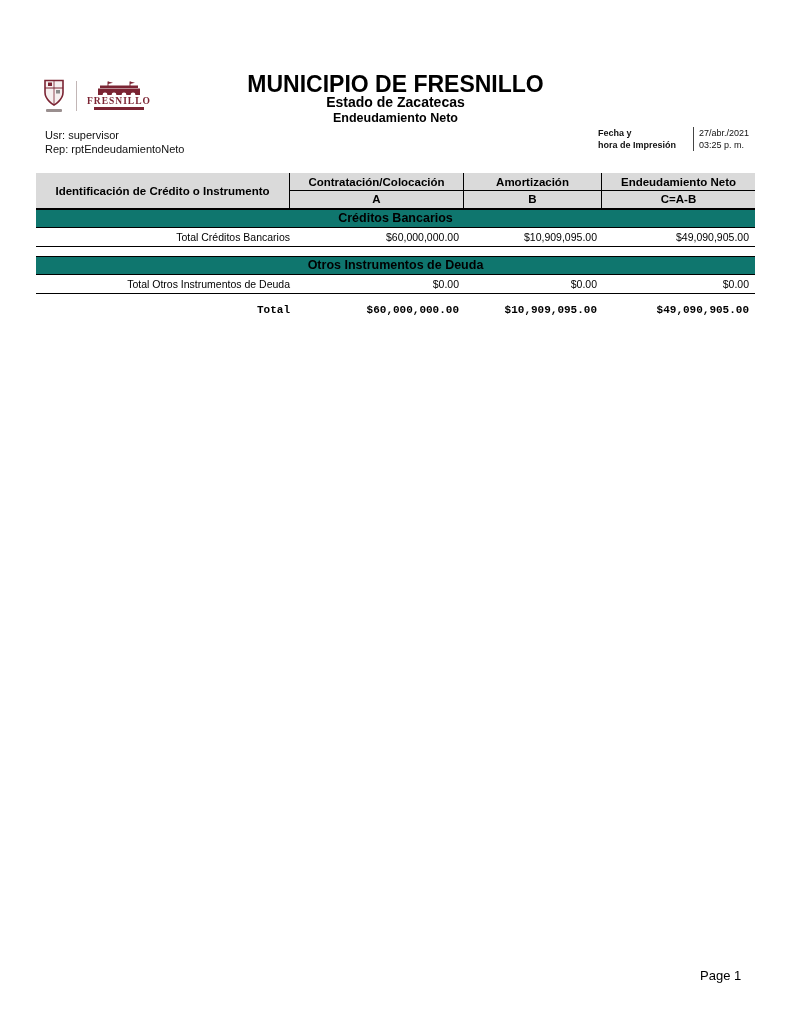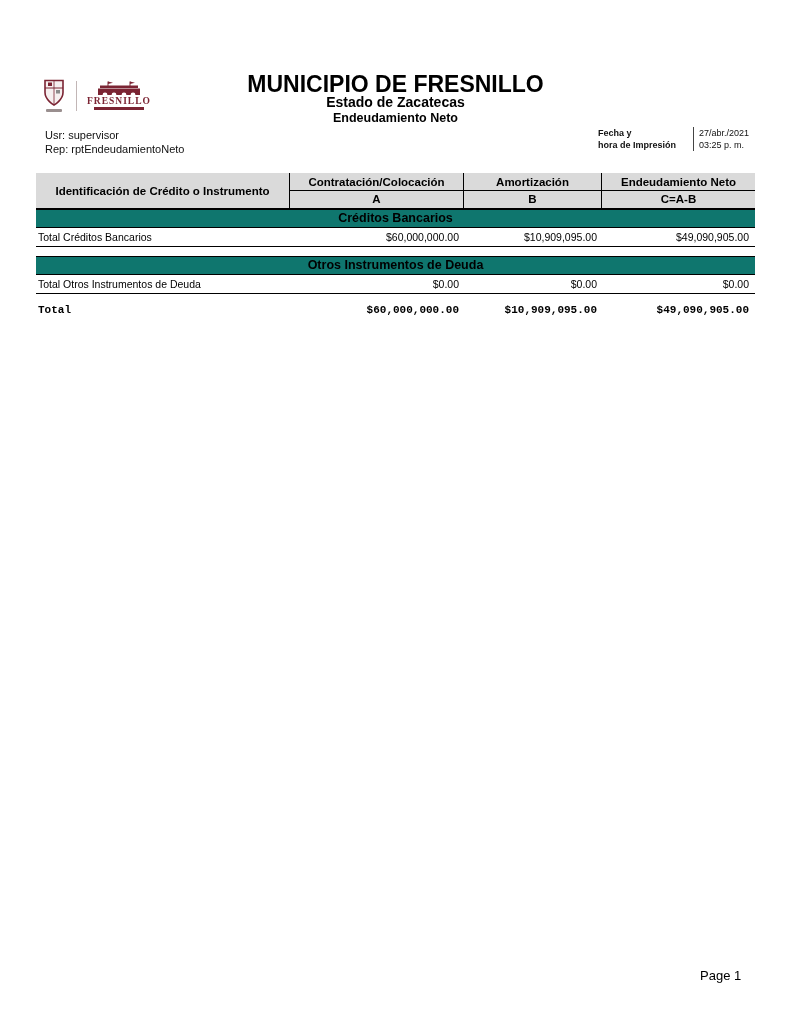--- a/index.html
+++ b/index.html
@@ -64,21 +64,21 @@
   .hletter { font-weight: 700; font-size: 11.5px; text-align: center; padding: 2px 0 3px; }
 
   .band {
     background: #0f766e; border-bottom: 1px solid #000;
     text-align: center; font-weight: 700; font-size: 12.5px; padding: 1px 0 2px;
   }
   .section-gap { margin-top: 9px; border-top: 1px solid #000; }
 
   .drow { display: flex; border-bottom: 1px solid #000; font-size: 10.5px; padding: 3px 0 3px; }
   .trow-total { display: flex; font-size: 11px; font-weight: 700; margin-top: 8px; padding: 2px 0; font-family: Liberation Mono, monospace; }
-  .c-label { width: 254px; padding-left: 2px; text-align: left; }
+  .c-label { width: 254px; padding-left: 2px; text-align: right; }
   .c-a { width: 174px; text-align: right; padding-right: 5px; }
   .c-b { width: 138px; text-align: right; padding-right: 5px; }
   .c-c { width: 153px; text-align: right; padding-right: 6px; }
 
   
   .page-footer { position: absolute; left: 700px; top: 968px; font-size: 13px; }
 </style>
 </head>
 <body>
 

